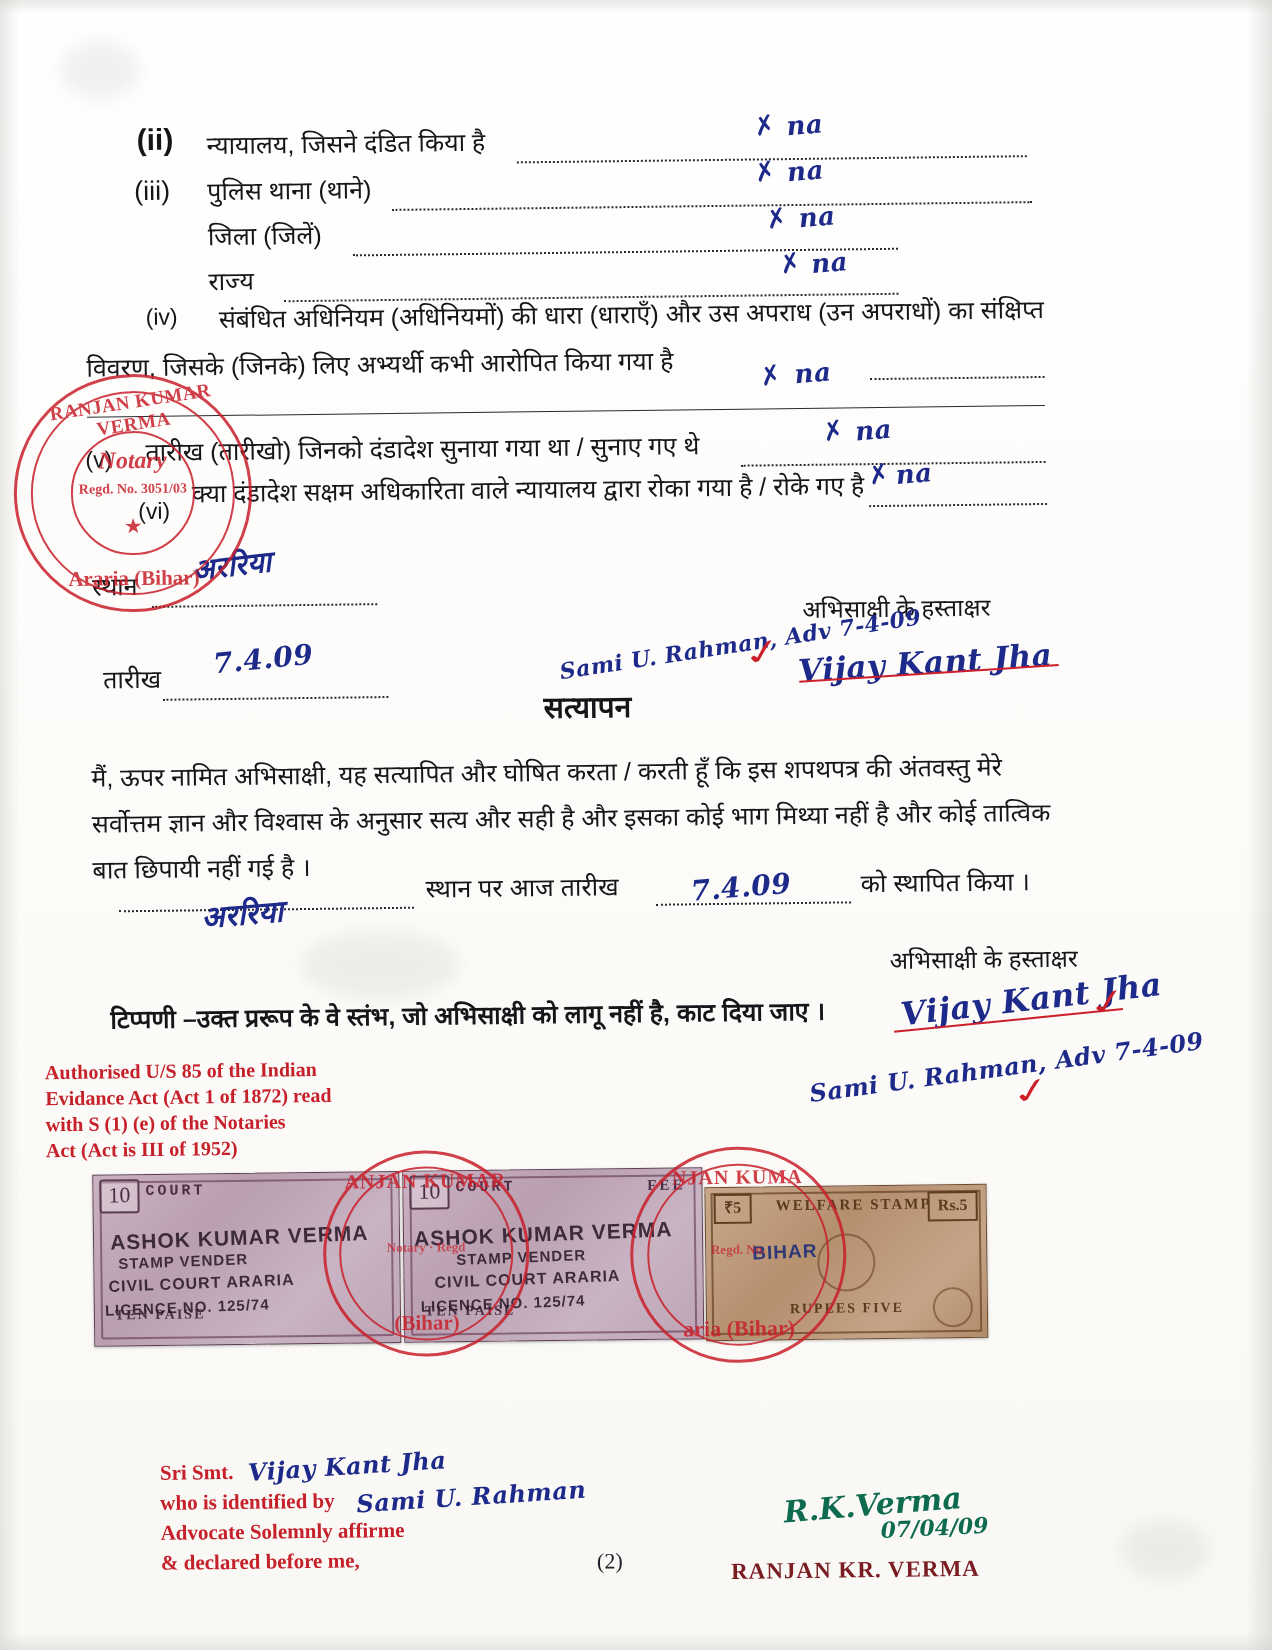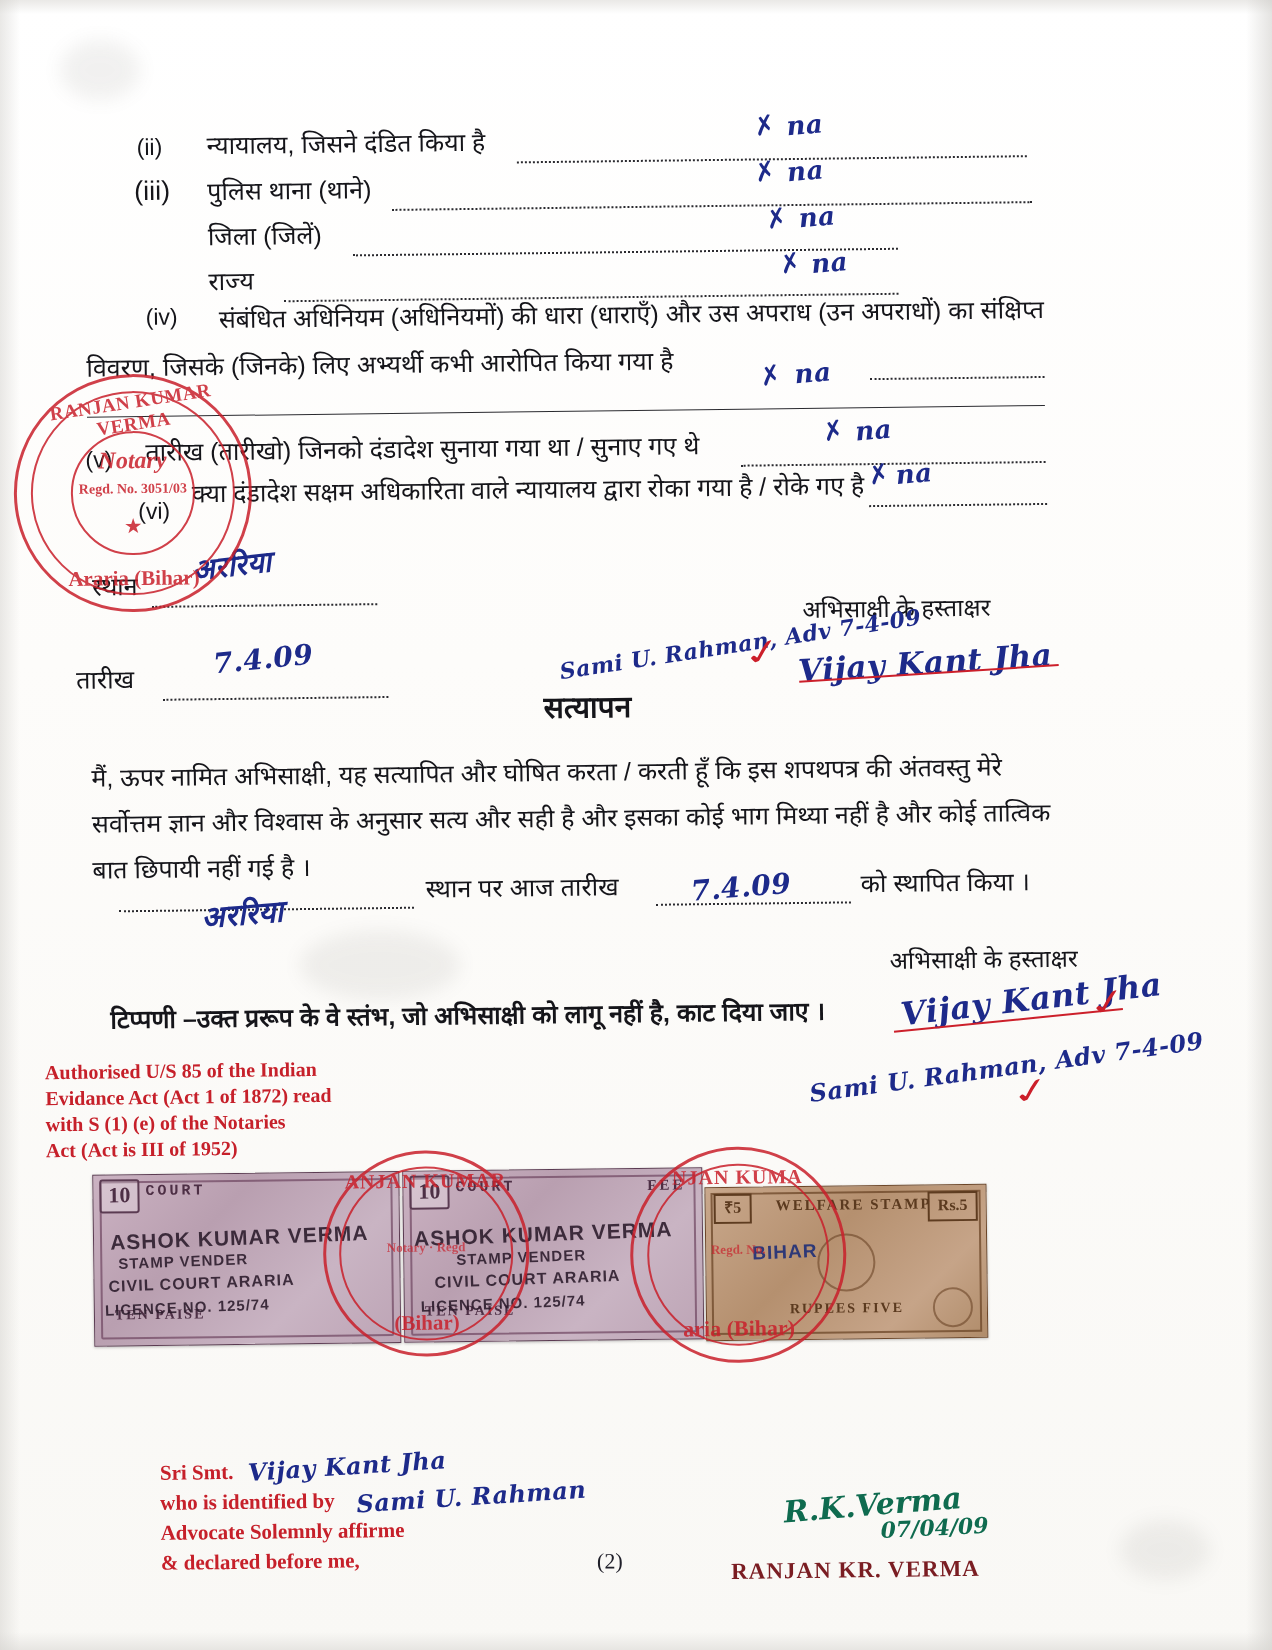--- a/index.html
+++ b/index.html
@@ -95,21 +95,21 @@
   
   .fee{
     position:absolute;border:1px solid #5b3b52;
     background:linear-gradient(135deg,#cbb2c2 0%,#b99fb0 35%,#c9b4c3 70%,#bda4b5 100%);
     box-shadow:0 1px 3px rgba(0,0,0,.25);
   }
   .fee .fr{position:absolute;inset:6px;border:2px solid #6d4560;border-radius:2px;opacity:.7;}
   .fee .den{
     position:absolute;left:6px;top:4px;width:36px;height:30px;
     border:2px solid #5b3b52;border-radius:3px;
-    color:#4d2f45;font-weight:700;font-size:22px;text-align:center;line-height:28px;
+    color:#4d2f45;font-weight:400;font-size:22px;text-align:center;line-height:28px;
     font-family:"Liberation Serif",serif;background:rgba(255,255,255,.25);
   }
   .fee .cap{
     position:absolute;left:52px;top:8px;color:#4d2f45;font-size:15px;
     letter-spacing:3px;font-weight:700;font-family:Liberation Mono, monospace;
   }
   .fee5{
     position:absolute;border:1px solid #6b4527;
     background:linear-gradient(135deg,#c9a88c 0%,#b5906f 40%,#c6a488 75%,#b08c6a 100%);
     box-shadow:0 1px 3px rgba(0,0,0,.25);
@@ -139,21 +139,21 @@
   <div class="edge-left"></div>
   <div class="edge-right"></div>
   <div class="edge-bottom"></div>
 
   <div class="smudge" style="left:60px;top:40px;width:80px;height:60px;"></div>
   <div class="smudge" style="left:300px;top:930px;width:160px;height:70px;"></div>
   <div class="smudge" style="left:1120px;top:1520px;width:90px;height:60px;"></div>
 
   <div class="content">
 
-    <div class="num" style="left:145px;top:128px;font-size:23px;">(ii)</div>
+    <div class="num" style="left:145px;top:117px;font-size:30px;font-weight:bold;">(ii)</div>
     <div class="line hi" style="left:215px;top:122px;font-size:25px;">न्यायालय, जिसने दंडित किया है</div>
     <div class="dots" style="position:absolute;left:525px;top:146px;width:510px;"></div>
     <div class="tick" style="left:762px;top:112px;">✗</div>
     <div class="hand" style="left:795px;top:112px;font-size:26px;">na</div>
 
     <div class="num" style="left:142px;top:170px;font-size:27px;">(iii)</div>
     <div class="line hi" style="left:215px;top:168px;font-size:25px;">पुलिस थाना (थाने)</div>
     <div class="dots" style="position:absolute;left:400px;top:192px;width:640px;"></div>
     <div class="tick" style="left:762px;top:158px;">✗</div>
     <div class="hand" style="left:795px;top:158px;font-size:26px;">na</div>
@@ -185,21 +185,21 @@
     <div class="num" style="left:142px;top:492px;font-size:23px;">(vi)</div>
     <div class="line hi" style="left:196px;top:470px;font-size:25px;">क्या दंडादेश सक्षम अधिकारिता वाले न्यायालय द्वारा रोका गया है / रोके गए है</div>
     <div class="dots" style="position:absolute;left:873px;top:494px;width:178px;"></div>
     <div class="tick" style="left:872px;top:462px;">✗</div>
     <div class="hand" style="left:900px;top:462px;font-size:26px;">na</div>
 
     <div class="line hi" style="left:95px;top:562px;font-size:25px;">स्थान</div>
     <div class="dots" style="position:absolute;left:155px;top:586px;width:225px;"></div>
     <div class="hand hi" style="left:195px;top:540px;font-size:29px;transform:rotate(-6deg);">अररिया</div>
 
-    <div class="line hi" style="left:78px;top:655px;font-size:25px;font-family:Liberation Mono, monospace;">तारीख</div>
+    <div class="line hi" style="left:105px;top:655px;font-size:25px;font-family:Liberation Mono, monospace;">तारीख</div>
     <div class="dots" style="position:absolute;left:165px;top:679px;width:225px;"></div>
     <div class="hand" style="left:215px;top:638px;font-size:28px;transform:rotate(-5deg);">7.4.09</div>
 
     <div class="line hi" style="left:805px;top:594px;font-size:24px;">अभिसाक्षी के हस्ताक्षर</div>
     <div class="hand" style="left:560px;top:635px;font-size:22px;transform:rotate(-8deg);line-height:20px;">
       <span>Sami U. Rahman, Adv 7-4-09</span>
     </div>
     <div class="hand hi" style="left:800px;top:648px;font-size:31px;transform:rotate(-3deg);">Vijay Kant Jha</div>
     <div class="redtick" style="left:752px;top:636px;">✓</div>
     <div style="position:absolute;left:800px;top:646px;width:260px;height:30px;border-bottom:2.5px solid #cc1f2a;transform:rotate(-3deg);"></div>

